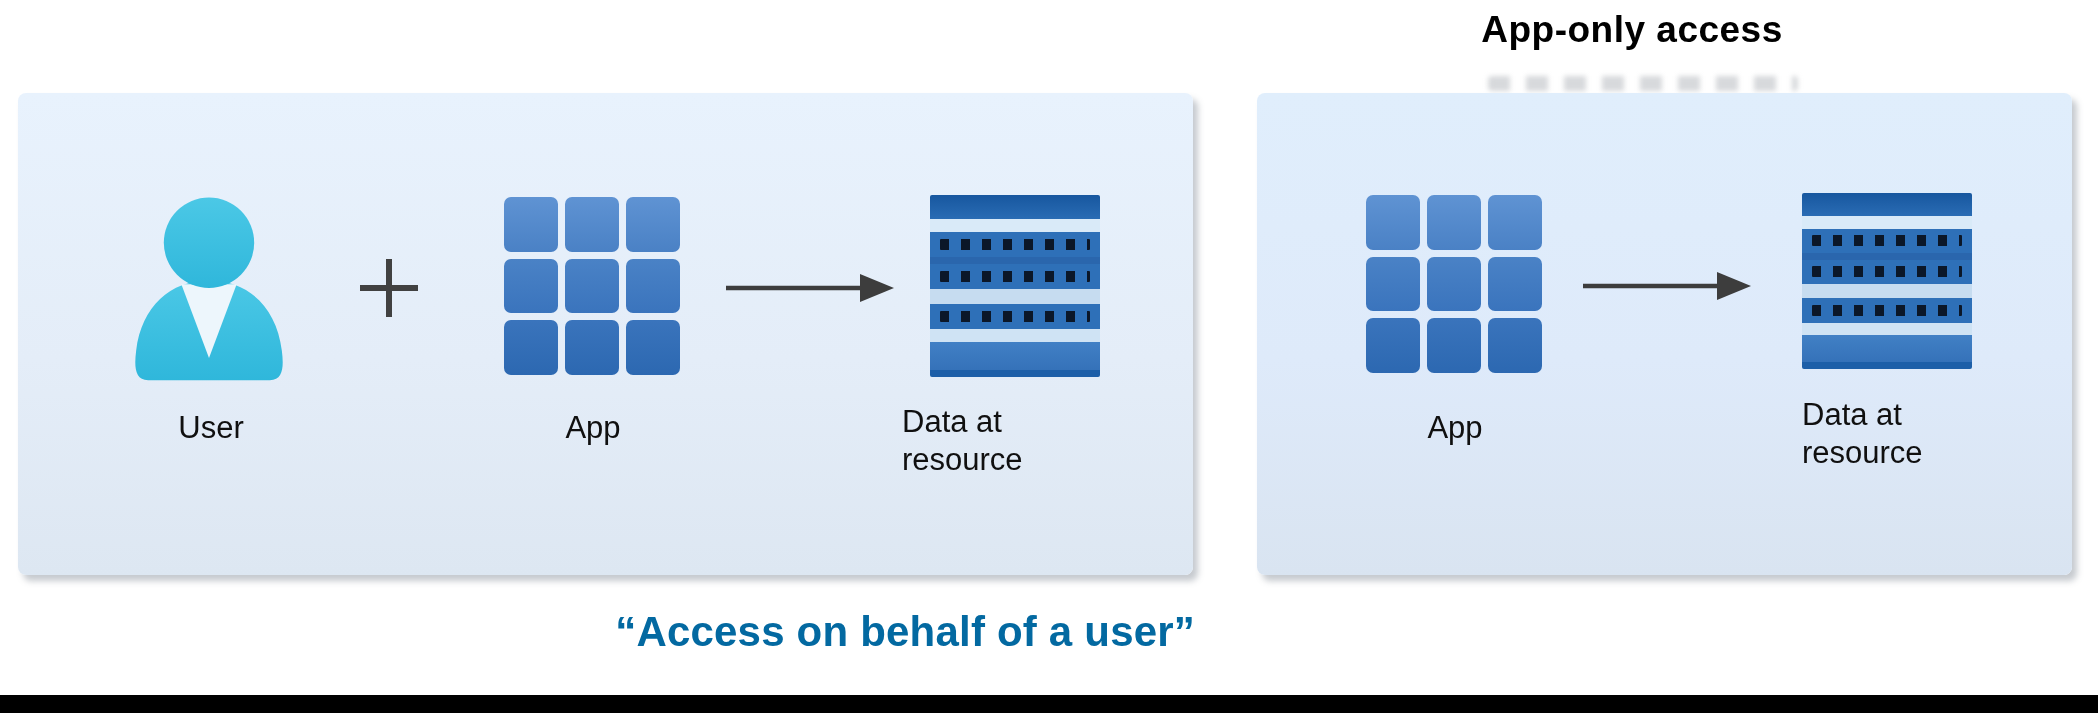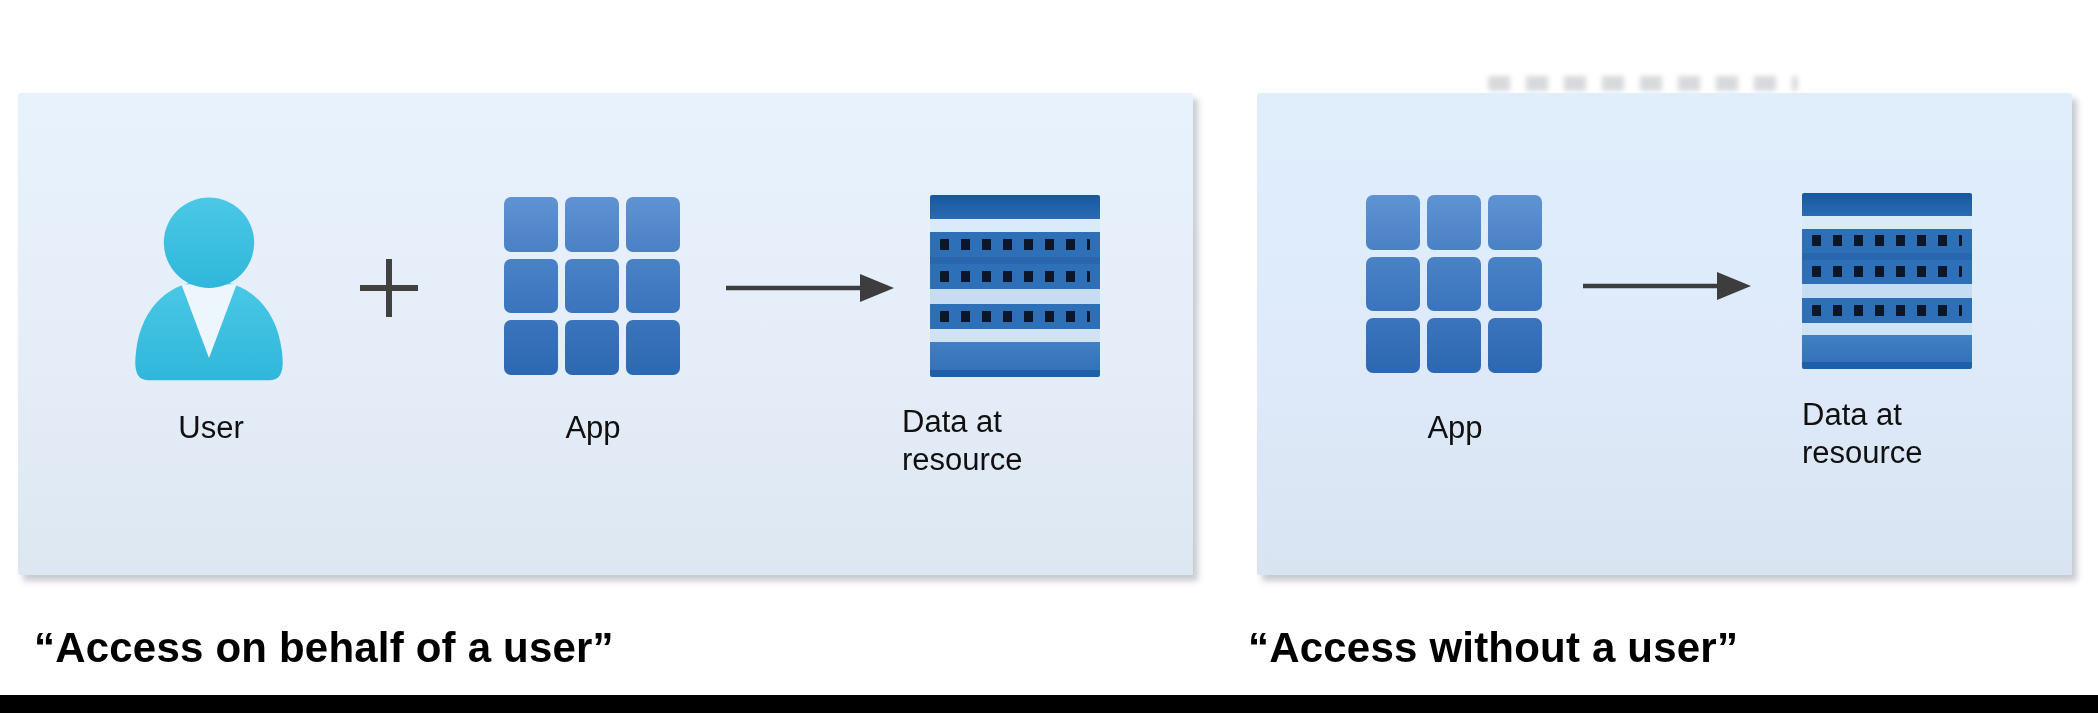--- a/index.html
+++ b/index.html
@@ -15,21 +15,21 @@
   .title-left{left:18px;width:1177px;top:12px;}
   .title-right{left:1232px;width:800px;top:9px;}
   
   .ghost-artifact{
     position:absolute;left:1488px;top:76px;width:310px;height:15px;border-radius:4px;
     background:repeating-linear-gradient(90deg,rgba(150,155,162,.38) 0 22px,rgba(255,255,255,0) 22px 38px);
     filter:blur(2.5px);
   }
   
   .panel{
-    position:absolute;top:93px;height:482px;border-radius:2px;
+    position:absolute;top:93px;height:482px;border-radius:8px;
     box-shadow:5px 6px 6px rgba(105,115,130,.38);
   }
   .panel-left{
     left:18px;width:1175px;
     background:linear-gradient(180deg,#e8f2fd 0%,#e4edf8 55%,#dde7f2 100%);
   }
   .panel-right{
     left:1257px;width:815px;
     background:linear-gradient(180deg,#e0eefc 0%,#deeafa 55%,#d9e4f1 100%);
   }
@@ -70,33 +70,34 @@
     height:11px;width:88%;margin:auto;border-radius:1px;
     background:repeating-linear-gradient(90deg,#0b1728 0 9px,rgba(0,0,0,0) 9px 21px);
   }
   
   .icon-label{
     position:absolute;font-size:31px;font-weight:400;color:#101010;line-height:38px;
   }
   .label-center{text-align:center;}
   
   .caption{
-    position:absolute;top:608px;margin:16px;text-align:left;
-    font-size:42px;font-weight:700;letter-spacing:.2px;color:#000000;
+    position:absolute;top:608px;margin:0;text-align:right;
+    font-size:42px;font-weight:700;letter-spacing:.2px;color:#0369a1;
   }
   .caption-left{left:18px;width:1177px;}
   .caption-right{left:1232px;width:830px;}
   
   .bottom-bar{position:absolute;left:0;top:695px;width:2098px;height:18px;background:#000;}
 </style>
 </head>
 <body>
 
 <div class="canvas">
 
+  <h2 class="group-title title-right">App-only access</h2>
   <div class="ghost-artifact"></div>
 
   <div class="panel panel-left">
 
     <div class="abs user-icon" style="left:108px;top:102px;">
       <svg viewBox="0 0 90 100" aria-hidden="true">
         <defs>
           <linearGradient id="cyanGrad" x1="0" y1="0" x2="0" y2="1">
             <stop offset="0" stop-color="#4bc8e6"></stop>
               <stop offset="1" stop-color="#2fb7db"></stop>
@@ -196,17 +197,16 @@
         </div>
       <div class="b-light3"></div>
       <div class="b-mid"></div>
       <div class="b-dark2"></div>
     </div>
 
     <div class="icon-label label-center" style="left:113px;top:316px;width:170px;">App</div>
     <div class="icon-label" style="left:545px;top:303px;width:180px;">Data at resource</div>
   </div>
 
-  <p class="caption caption-right">“Access without a user”</p>
 
   <div class="bottom-bar"></div>
 
 </div>
 
 </body></html>

